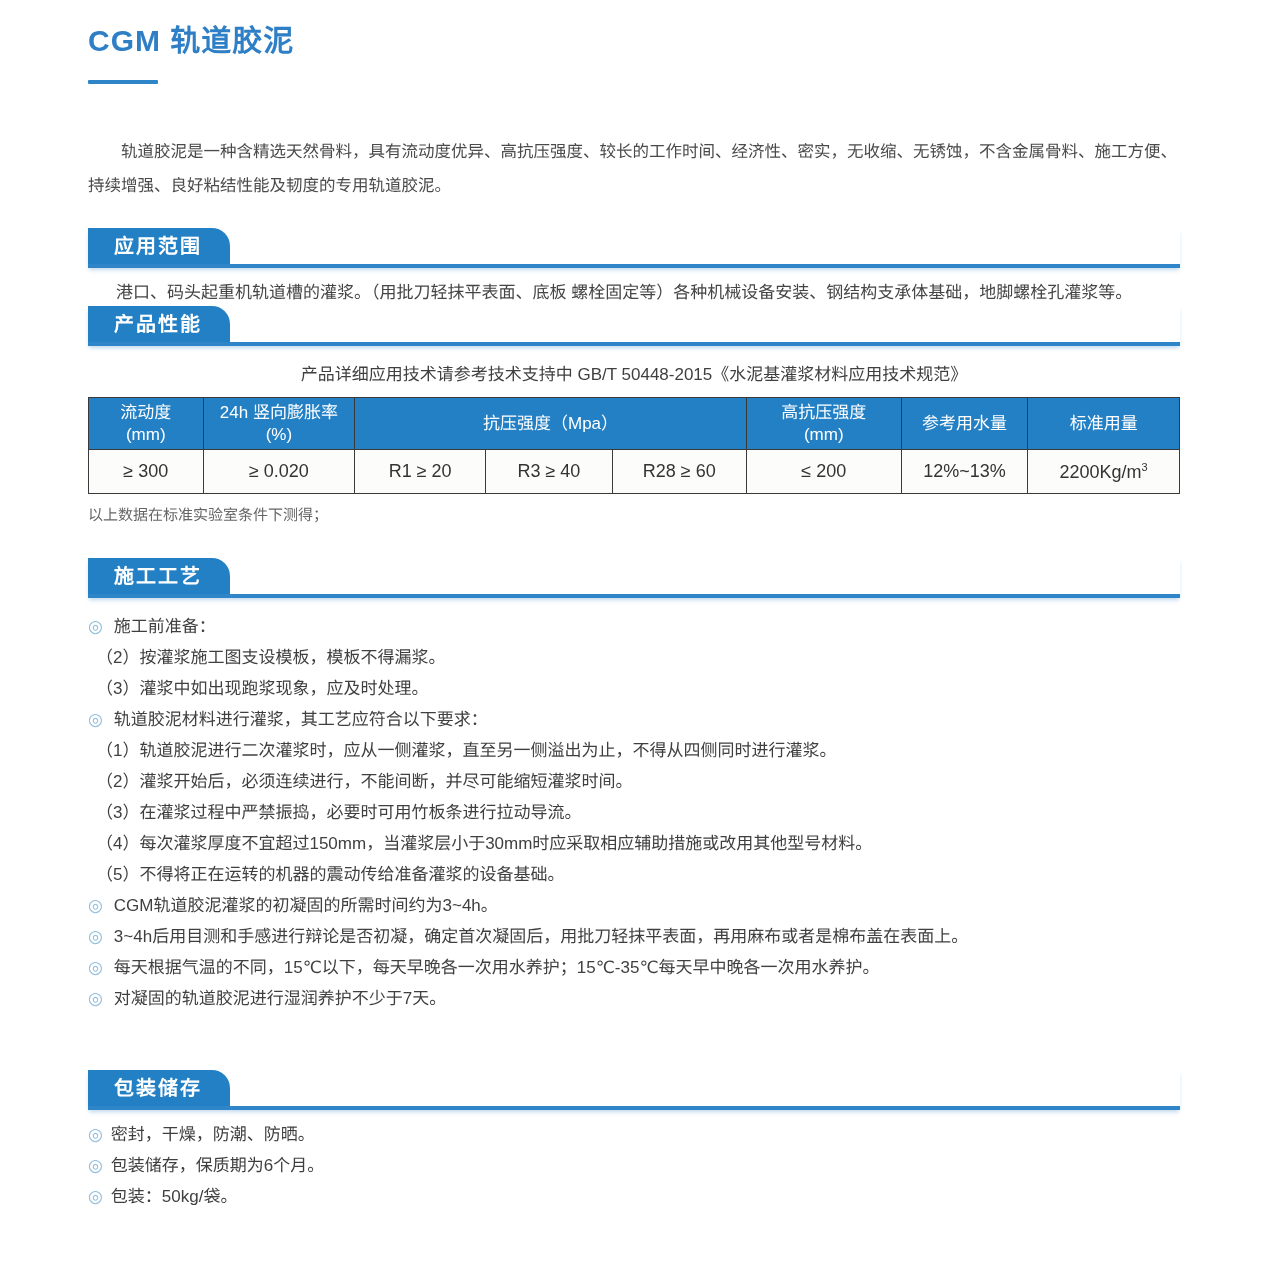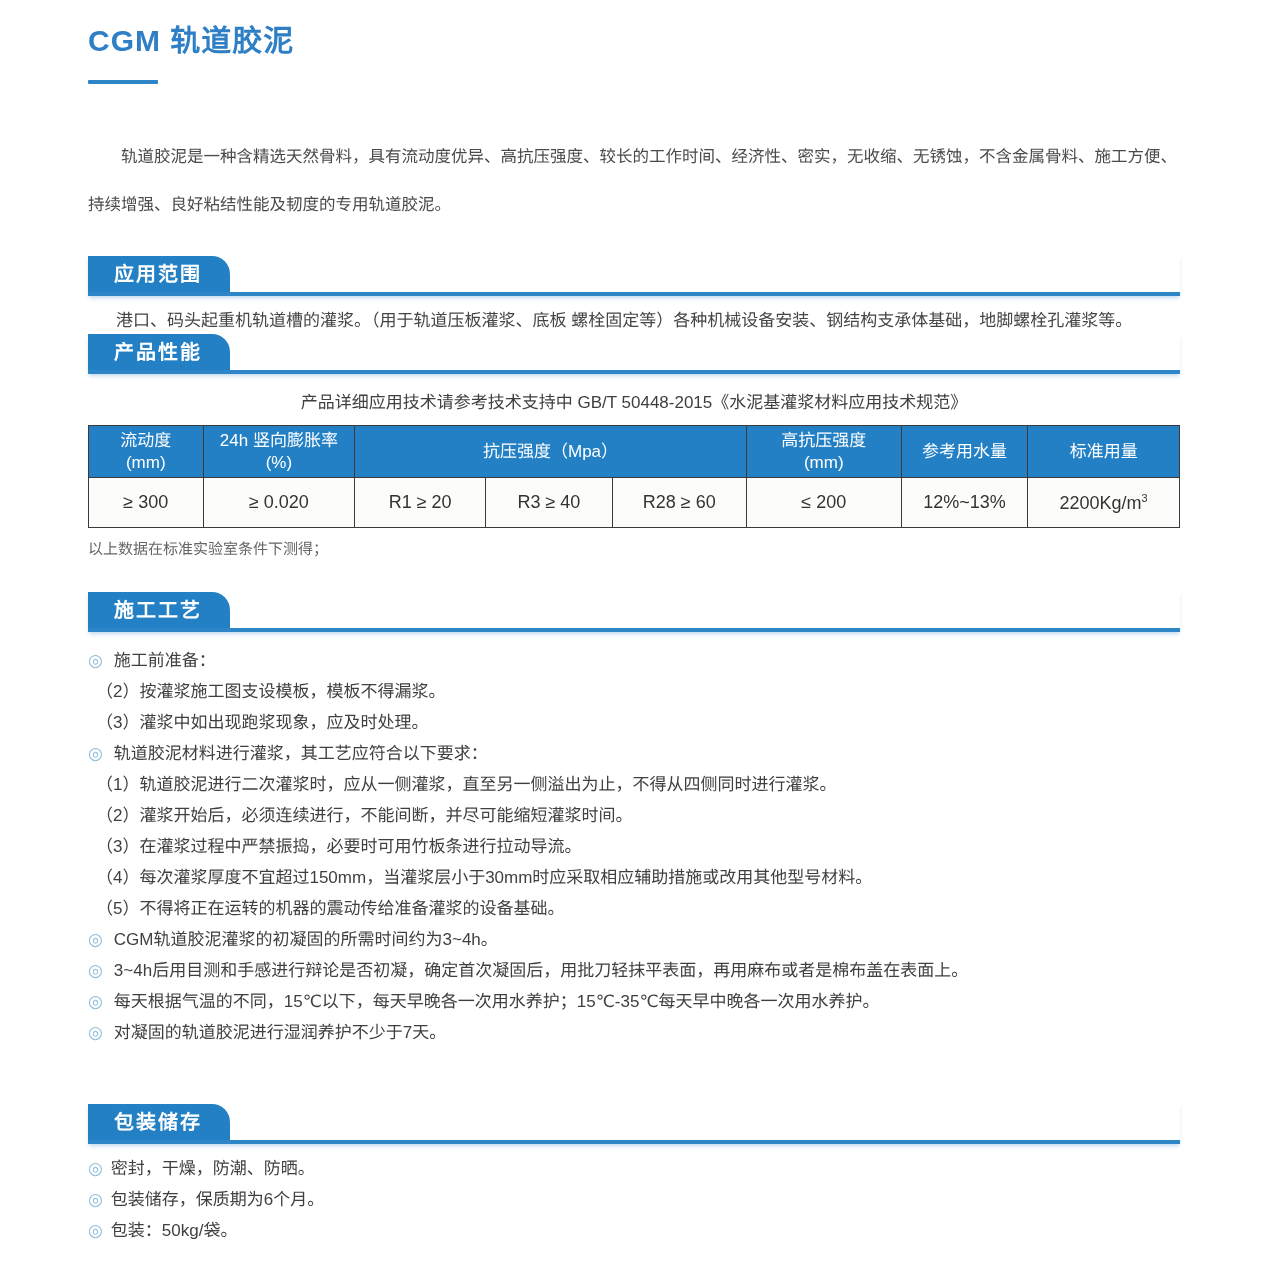--- a/index.html
+++ b/index.html
@@ -34,24 +34,23 @@
     width:70px;height:4px;
     background:var(--line);
     margin-top:20px;
     border-radius:1px;
   }
 
   
   .intro{
     margin-top:50px;
     font-size:16.5px;
-    line-height:48px;
+    line-height:34px;
     color:var(--text);
     text-indent:2em;
-    font-family:Liberation Mono, monospace;
   }
 
   
   .section-head{
     border-bottom:4px solid var(--line);
     box-shadow:0 3px 4px -1px rgba(46,134,200,0.30);
     line-height:0;
   }
   .badge{
     display:inline-block;
@@ -99,21 +98,21 @@
     height:52px;
     border:1px solid var(--table-border);
     text-align:center;
     vertical-align:middle;
     padding:2px;
   }
   table.perf td{
     background:var(--cell-bg);
     color:#333333;
     font-size:18px;
-    height:50px;
+    height:44px;
     border:1px solid var(--table-border);
     text-align:center;
     vertical-align:middle;
   }
   .th-line{display:block;}
   .th-sub:empty{display:none;}
   td sup{font-size:11px;}
   .footnote{
     margin-top:9px;
     font-size:15px;
@@ -145,21 +144,21 @@
 <div class="page">
 
   <h1 class="doc-title">CGM 轨道胶泥</h1>
   <div class="title-underline"></div>
 
   <p class="intro">轨道胶泥是一种含精选天然骨料，具有流动度优异、高抗压强度、较长的工作时间、经济性、密实，无收缩、无锈蚀，不含金属骨料、施工方便、持续增强、良好粘结性能及韧度的专用轨道胶泥。</p>
 
   <div class="section-head mt-app">
     <span class="badge">应用范围</span>
   </div>
-  <p class="section-body-line">港口、码头起重机轨道槽的灌浆。（用于轨道压板灌浆、底板 螺栓固定等）各种机械设备安装、钢结构支承体基础，地脚螺栓孔灌浆等。</p>
+  <p class="section-body-line">港口、码头起重机轨道槽的灌浆。（用批刀轻抹平表面、底板 螺栓固定等）各种机械设备安装、钢结构支承体基础，地脚螺栓孔灌浆等。</p>
 
   <div class="section-head mt-perf">
     <span class="badge">产品性能</span>
   </div>
   <p class="perf-note">产品详细应用技术请参考技术支持中 GB/T 50448-2015《水泥基灌浆材料应用技术规范》</p>
 
   <table class="perf">
     <colgroup>
       <col style="width:10.5%">
         <col style="width:13.9%">

